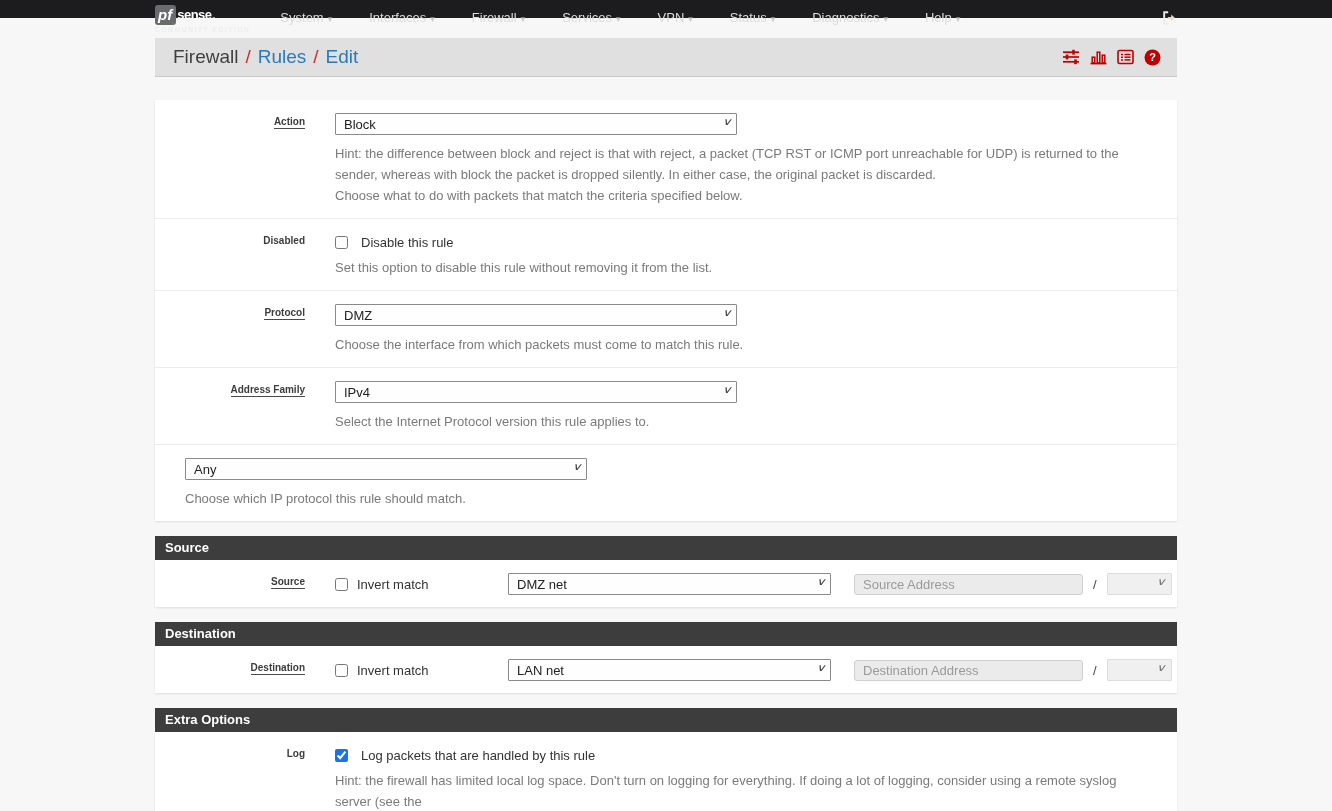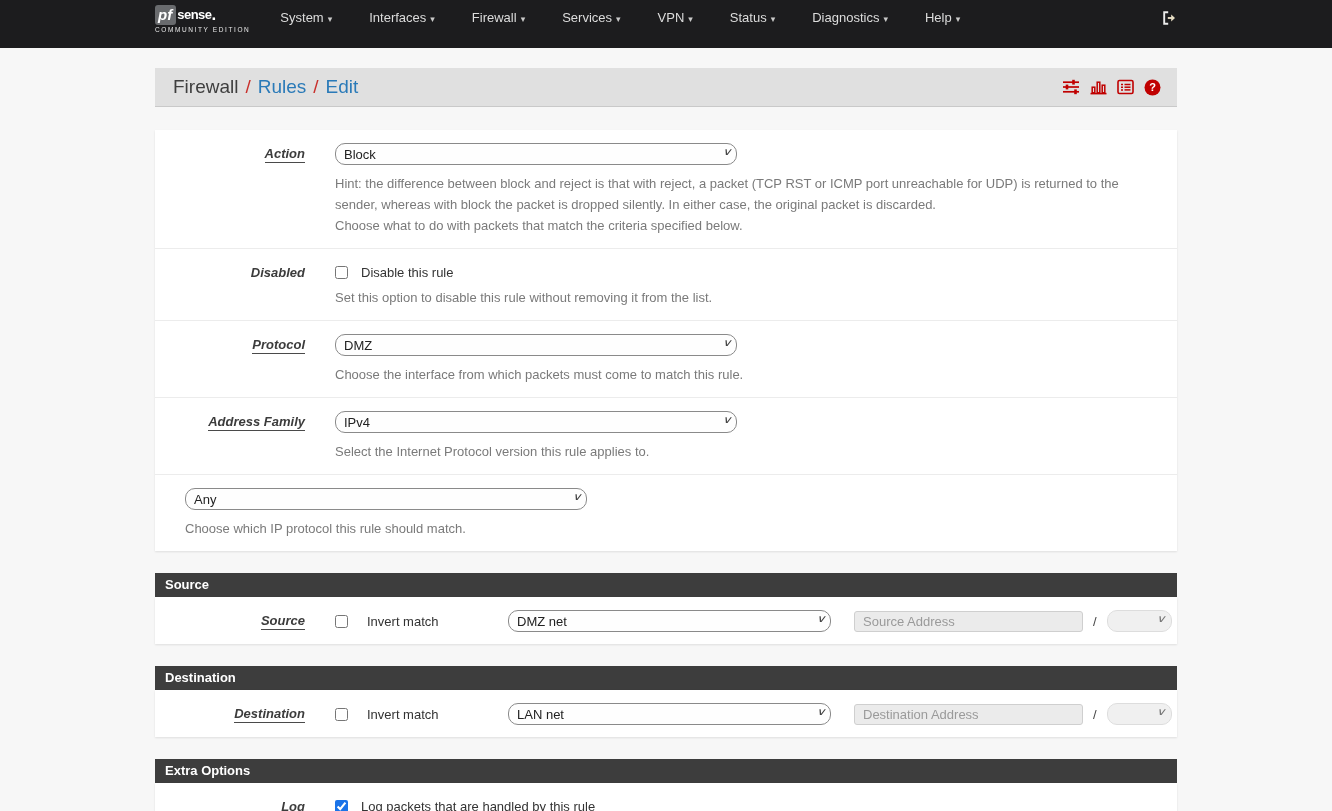--- a/index.html
+++ b/index.html
@@ -1,21 +1,21 @@
 <!DOCTYPE html>
 <html><head>
 <meta charset="utf-8">
 <style>
   * { margin:0; padding:0; box-sizing:border-box; }
   html,body { width:1332px; height:811px; overflow:hidden; background:#f7f7f7;
     font-family:"Liberation Sans", sans-serif; }
   .container { width:1022px; margin:0 auto; }
 
   
-  .navbar { width:100%; height:48px; background:#1c1c1e; }
+  .navbar { width:100%; height:18px; background:#1c1c1e; }
   .nav-inner { width:1022px; margin:0 auto; height:35px; display:flex; align-items:center; }
   .logo { display:flex; flex-direction:column; cursor:pointer; margin-top:2px; }
   .logo-top { display:flex; align-items:center; }
   .logo-pf { background:#696b6e; color:#fff; font-style:italic; font-weight:bold;
     font-size:15px; padding:1px 4px 2px 3px; border-radius:3px; margin-right:1px; }
   .logo-sense { color:#fff; font-weight:bold; font-size:13px; letter-spacing:-0.5px; }
   .logo-dot { color:#fff; font-weight:bold; font-size:17px; }
   .logo-sub { color:#e8e8e8; font-size:6.5px; letter-spacing:1.6px; margin-top:1px; }
   .nav-menu { list-style:none; display:flex; margin-left:30px; gap:37px; }
   .nav-menu li { color:#dcdcdc; font-size:13px; cursor:pointer; white-space:nowrap; }
@@ -28,37 +28,37 @@
     border-bottom:1px solid #c9c9c9; display:flex; align-items:center;
     padding:0 16px 0 18px; justify-content:space-between; }
   .crumbs { font-size:19px; display:flex; align-items:center; gap:7px; }
   .crumb-plain { color:#3f3f3f; }
   .crumb-sep { color:#c9302c; }
   .crumb-link { color:#2a7ab8; text-decoration:none; cursor:pointer; }
   .crumb-icons { display:flex; align-items:center; gap:10px; }
   .crumb-icons .icobtn { cursor:pointer; display:flex; align-items:center; }
 
   
-  .panel { margin-top:22px; }
+  .panel { margin-top:15px; }
   .panel.first { margin-top:23px; }
   .panel-header { background:#3d3d3d; color:#fff; font-size:13px; font-weight:bold;
     padding:4px 10px 5px 10px; }
   .panel-body { background:#fff; box-shadow:0 1px 2px rgba(0,0,0,0.10); }
 
   .form-row { display:flex; padding:13px 0 12px 0; border-bottom:1px solid #ececec; }
   .form-row.last { border-bottom:none; }
-  .flabel { width:150px; min-width:150px; text-align:right; font-size:13px;
-    font-weight:bold; color:#3c3c3c; padding-top:3px;font-style:italic; }
+  .flabel { width:150px; min-width:150px; text-align:right; font-size:10px;
+    font-weight:bold; color:#3c3c3c; padding-top:3px; }
   .flabel .u { border-bottom:1px solid #4a4a4a; padding-bottom:1px; }
   .fcontrol { margin-left:30px; flex:1; padding-right:28px; }
 
   .selwrap { position:relative; display:inline-block; }
   select { appearance:none; -webkit-appearance:none; font-family:"Liberation Sans",sans-serif;
     font-size:13px; color:#222; background:#fefefe; border:1px solid #8a8a8a;
-    border-radius:10px; height:22px; padding:0 22px 0 8px; width:100%; }
+    border-radius:1px; height:22px; padding:0 22px 0 8px; width:100%; }
   .selwrap .chev { position:absolute; right:7px; top:3px; font-size:10px; color:#444;
     pointer-events:none; transform:scaleX(1.35); }
   .selwrap.main { width:402px; }
   .selwrap.mid { width:323px; }
   .selwrap.mask { width:65px; }
   select:disabled { background:#ebebeb; border-color:#cfcfcf; color:#9a9a9a; }
   .selwrap.disabled .chev { color:#777; }
 
   input[type="text"] { font-family:"Liberation Sans",sans-serif; font-size:13px;
     color:#222; background:#fff; border:1px solid #8a8a8a; border-radius:3px;
@@ -68,21 +68,21 @@
 
   input[type="checkbox"] { width:13px; height:13px; accent-color:#1a73e8; margin:0; }
 
   .helptext { color:#7a7a7a; font-size:13px; line-height:21px; margin-top:8px; }
   .helptext.tight { margin-top:7px; }
 
   .cbline { display:flex; align-items:center; gap:13px; font-size:13px; color:#333;
     padding-top:3px; cursor:default; }
 
   .addr-row .fcontrol { display:flex; align-items:center; padding-right:0; }
-  .invert { width:173px; display:flex; align-items:center; gap:19px; font-size:13px; color:#333; }
+  .invert { width:173px; display:flex; align-items:center; gap:9px; font-size:13px; color:#333; }
   .addr-input { width:229px; margin-left:23px; }
   .slash { margin:0 10px; color:#444; font-size:13px; }
 </style>
 </head>
 <body>
 
 <nav class="navbar">
   <div class="nav-inner">
     <div class="logo">
       <div class="logo-top">

